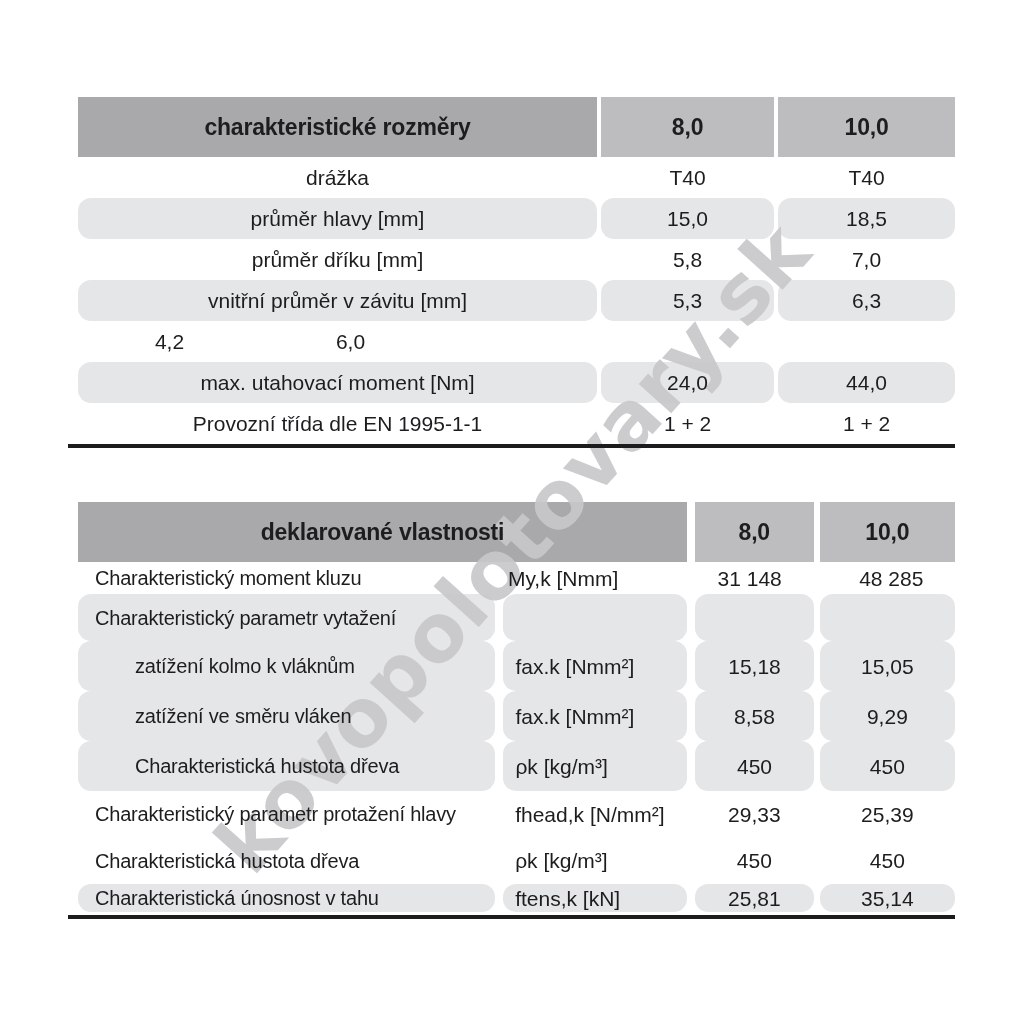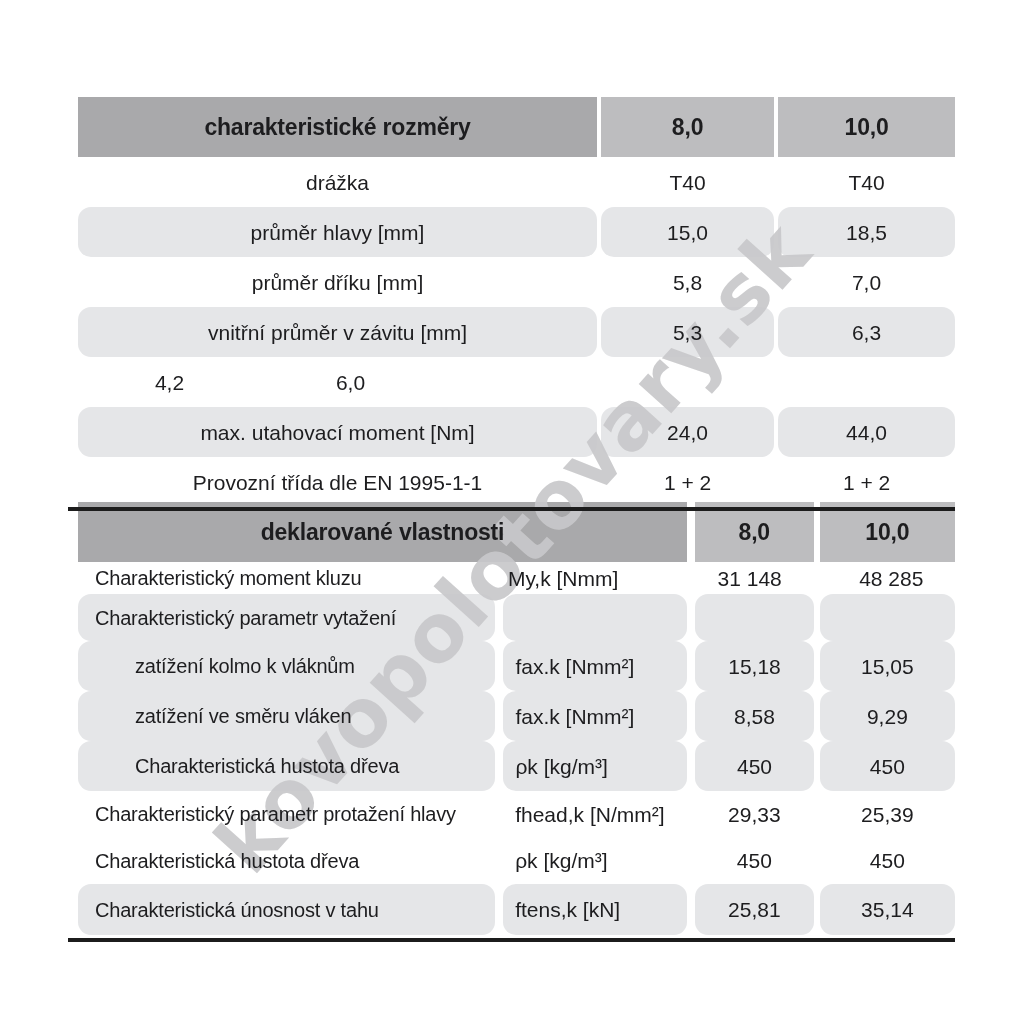--- a/index.html
+++ b/index.html
@@ -15,21 +15,21 @@
     font-weight:bold;font-size:80px;letter-spacing:1px;
     color:var(--wm,rgba(200,200,202,.92));
     white-space:nowrap;z-index:2;pointer-events:none;
   }
   
   .tbl{position:absolute;left:68px;width:887px;}
   .t1{top:97px;}
   .t2{top:502px;}
   .hrow,.row{display:flex;padding-left:10px;}
   .hrow{height:60px;}
-  .t1 .row{height:50px;}
+  .t1 .row{height:41px;}
   .cell{display:flex;align-items:center;background:#fff;box-sizing:border-box;}
   .ct{position:relative;z-index:3;font-size:21px;line-height:1;white-space:nowrap;}
   .hd .ct{font-size:23px;font-weight:bold;letter-spacing:-0.2px;}
   .dark{background:var(--dark,#a9a9ab);}
   .light{background:var(--light,#bdbdbf);}
   .sh{background:var(--shade,#e5e6e8);border-radius:13px;}
   
   .lab1{width:525px;justify-content:center;}
   .v81 {width:175px;margin-left:4px;justify-content:center;}
   .v101{width:179px;margin-left:4px;justify-content:center;}
@@ -247,21 +247,21 @@
           <div class="cell sym2">
             <span class="ct">ρk [kg/m³]</span>
           </div>
           <div class="cell v82">
             <span class="ct">450</span>
           </div>
           <div class="cell v102">
             <span class="ct">450</span>
           </div>
         </div>
-        <div class="row" style="height: 51px;">
+        <div class="row" style="height: 28px;">
           <div class="cell lab2 sh">
             <span class="ct">Charakteristická únosnost v tahu</span>
           </div>
           <div class="cell sym2 sh">
             <span class="ct">ftens,k [kN]</span>
           </div>
           <div class="cell v82 sh">
             <span class="ct">25,81</span>
           </div>
           <div class="cell v102 sh">

